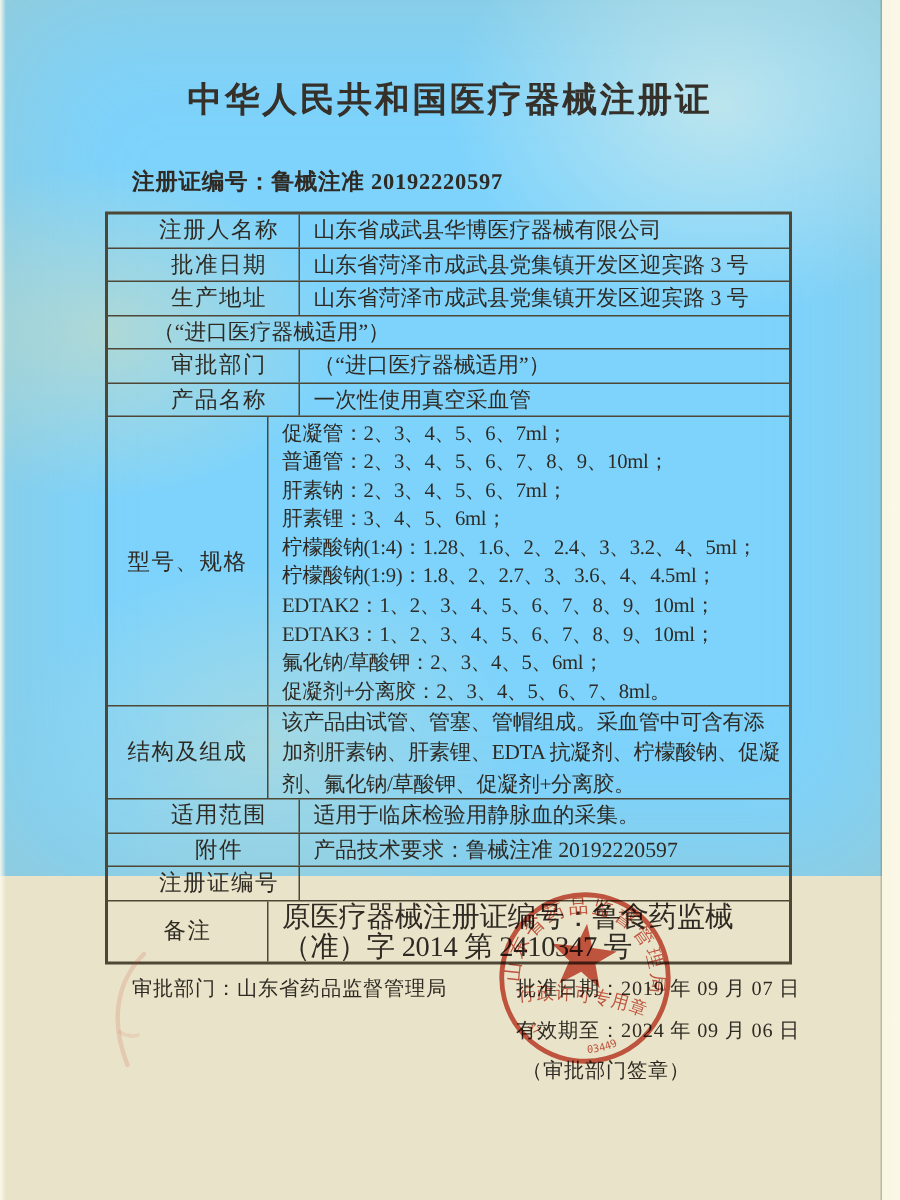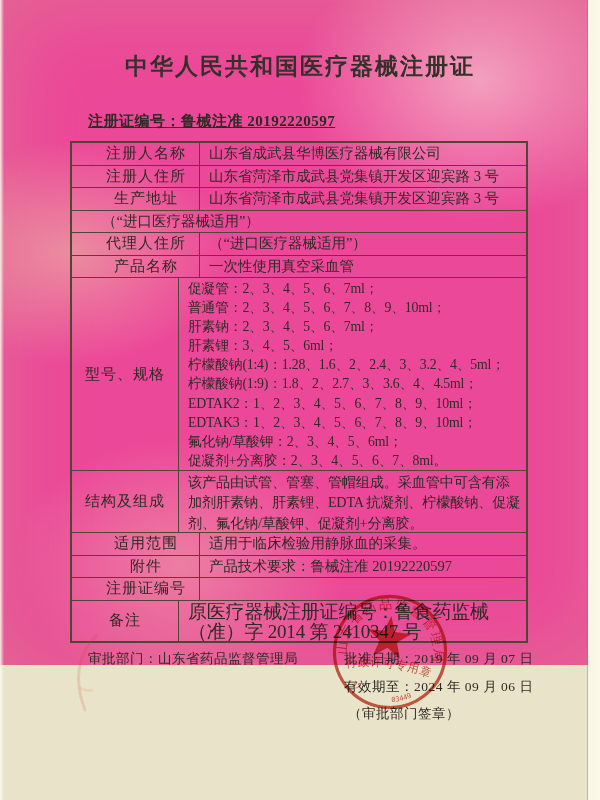--- a/index.html
+++ b/index.html
@@ -2,22 +2,22 @@
 <html><head>
 <meta charset="utf-8">
 <style>
   html,body{margin:0;padding:0;}
   body{
     width:600px;height:800px;overflow:hidden;
     font-family:"Liberation Serif","DejaVu Serif",serif;
     background:#e9e4c9;
   }
   .page{
-    position:relative;width:600px;height:665px;
-    background:#ec4899;
+    position:relative;width:600px;height:584px;
+    background:#7dd3fc;
     color:#2e2a23;
     box-shadow:inset 0 0 90px rgba(201,185,130,.32);
   }
   .page::before{
     content:"";position:absolute;inset:0;pointer-events:none;
     background:
       radial-gradient(220px 160px at 12% 38%, rgba(236,224,170,.45), rgba(236,224,170,0) 70%),
       radial-gradient(260px 200px at 80% 12%, rgba(250,247,225,.5), rgba(250,247,225,0) 70%),
       radial-gradient(240px 180px at 30% 85%, rgba(238,228,180,.35), rgba(238,228,180,0) 70%);
   }
@@ -30,21 +30,21 @@
     background:linear-gradient(to right, rgba(252,250,238,.9), rgba(252,250,238,0));
   }
 
   .title{
     position:absolute;top:51px;left:0;width:600px;
     text-align:center;font-size:23px;font-weight:600;
     letter-spacing:2px;color:#35312a;margin:0;
   }
   .regline{
     position:absolute;top:112px;left:88px;
-    font-size:15px;font-weight:600;color:#2f2b24;letter-spacing:.5px;text-decoration:underline;
+    font-size:15px;font-weight:600;color:#2f2b24;letter-spacing:.5px;
   }
 
   .cert-table{
     position:absolute;left:70px;top:141px;width:458px;
     border:2px solid #4e4736;
     display:flex;flex-direction:column;
     box-sizing:border-box;
   }
   .trow{display:flex;border-bottom:1.5px solid #4e4736;box-sizing:border-box;}
   .trow:last-child{border-bottom:none;}
@@ -105,32 +105,32 @@
   <div class="regline">
     <span>注册证编号：</span><span>鲁械注准 20192220597</span>
   </div>
 
   <div class="cert-table">
     <div class="trow h1">
       <div class="tlabel">注册人名称</div>
       <div class="tval">山东省成武县华博医疗器械有限公司</div>
     </div>
     <div class="trow h1">
-      <div class="tlabel">注册人住所</div>
+      <div class="tlabel">批准日期</div>
       <div class="tval">山东省菏泽市成武县党集镇开发区迎宾路 3 号</div>
     </div>
     <div class="trow h1">
       <div class="tlabel">生产地址</div>
       <div class="tval">山东省菏泽市成武县党集镇开发区迎宾路 3 号</div>
     </div>
     <div class="trow h1">
       <div class="tval">（“进口医疗器械适用”）</div>
     </div>
     <div class="trow h1">
-      <div class="tlabel">代理人住所</div>
+      <div class="tlabel">审批部门</div>
       <div class="tval">（“进口医疗器械适用”）</div>
     </div>
     <div class="trow h1">
       <div class="tlabel">产品名称</div>
       <div class="tval">一次性使用真空采血管</div>
     </div>
     <div class="trow spec-row">
       <div class="tlabel">型号、规格</div>
       <div class="tval">
         <div class="spec-line">促凝管：2、3、4、5、6、7ml；</div>

